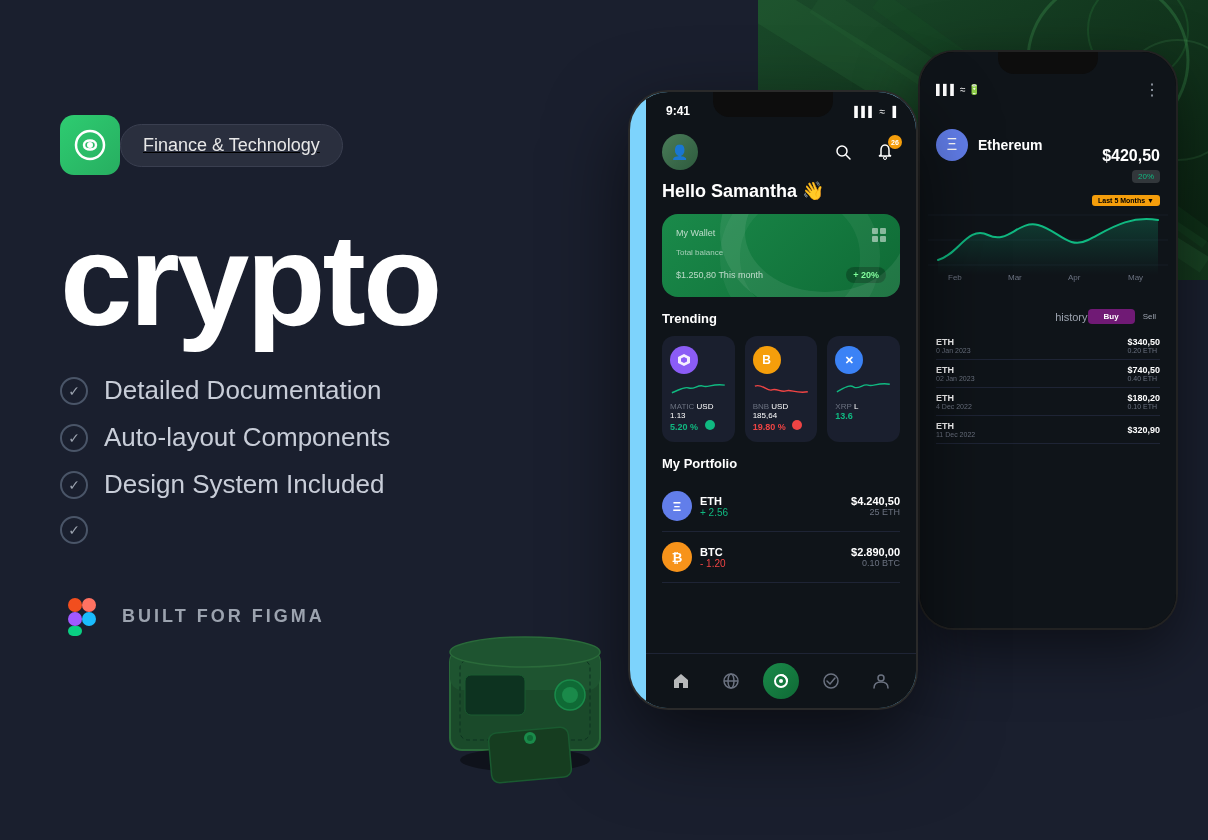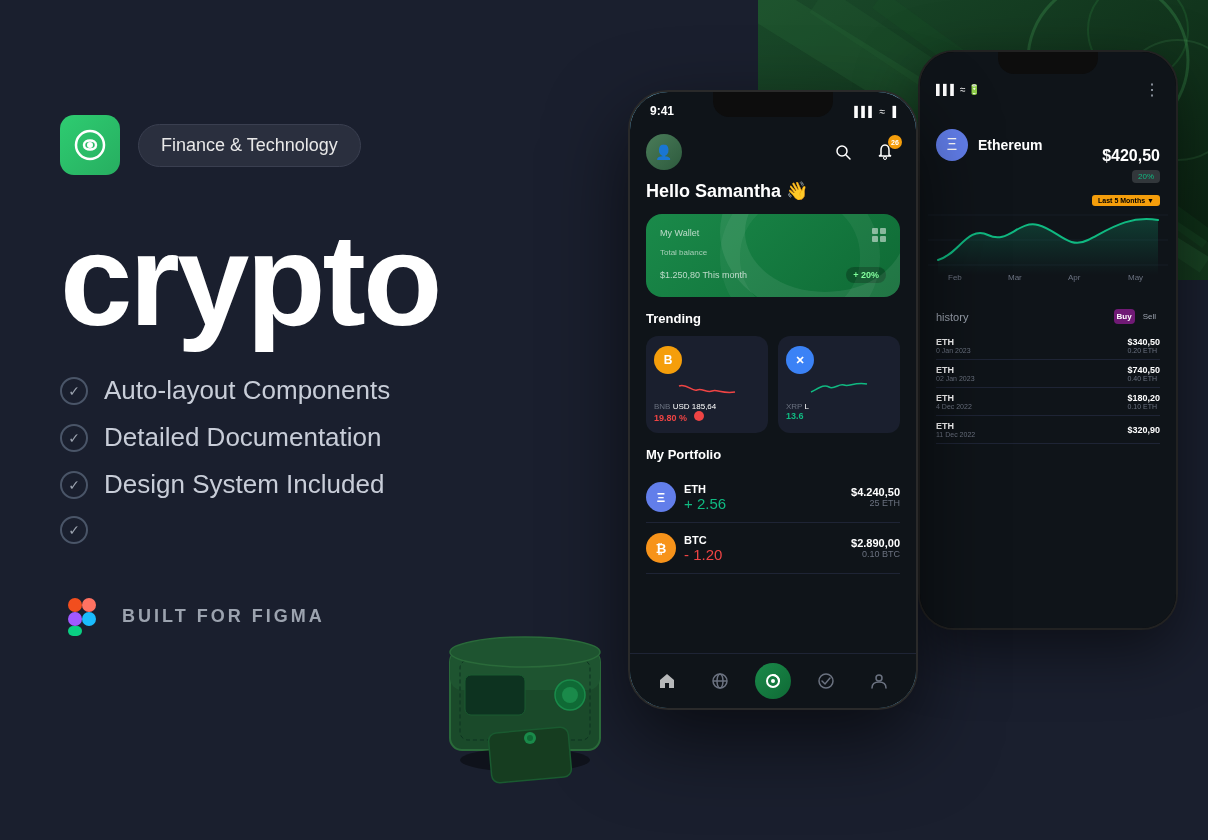--- a/index.html
+++ b/index.html
@@ -24,22 +24,22 @@
       display: flex;
       flex-direction: column;
       justify-content: flex-start;
       padding-top: 115px;
     }
 
     
     .logo-tag-row {
       display: flex;
       align-items: center;
-      gap: 18px;
       margin-bottom: 40px;
+      text-decoration: underline;
     }
 
     .logo-icon {
       width: 60px;
       height: 60px;
       background: linear-gradient(135deg, #2ecc71, #27ae60);
       border-radius: 14px;
       display: flex;
       align-items: center;
       justify-content: center;
@@ -142,20 +142,21 @@
       left: 70px;
       top: 40px;
       width: 290px;
       height: 620px;
       background: #7dd3fc;
       border-radius: 40px;
       border: 2px solid #2a2a2a;
       overflow: hidden;
       box-shadow: 0 30px 80px rgba(0,0,0,0.6);
       z-index: 5;
+      padding-left: 16px;
     }
 
     
     .phone-second {
       position: absolute;
       right: 0;
       top: 0;
       width: 260px;
       height: 580px;
       background: #0a0a0a;
@@ -445,21 +446,21 @@
       font-size: 13px;
     }
 
     .coin-name {
       font-size: 11px;
       font-weight: 700;
       color: #ffffff;
     }
 
     .coin-change {
-      font-size: 15px;
+      font-size: 10px;
     }
 
     .portfolio-right {
       text-align: right;
     }
 
     .portfolio-value {
       font-size: 11px;
       font-weight: 700;
       color: #ffffff;
@@ -505,35 +506,35 @@
       position: relative;
     }
 
     
     .history-section {
       padding: 8px 16px;
     }
 
     .history-header {
       display: flex;
-      justify-content: space-between;
+      justify-content: flex-end;
       align-items: center;
       margin-bottom: 8px;
     }
 
     .history-title {
       font-size: 11px;
       color: #9ca3af;
     }
 
     .buy-btn {
       background: #701a75;
       color: #fff;
       font-size: 8px;
-      padding: 3px 3px;
+      padding: 3px 16px;
       border-radius: 4px;
       font-weight: 700;
     }
 
     .sell-btn {
       color: #9ca3af;
       font-size: 8px;
       padding: 3px 4px;
     }
 
@@ -596,25 +597,25 @@
       </svg>
     </div>
     <div class="tag-badge">Finance &amp; Technology</div>
   </div>
 
   <div class="main-title">crypto</div>
 
   <div class="feature-list">
     <div class="feature-item">
       <div class="check-icon"></div>
-      <span class="feature-text">Auto-layout Components</span>
+      <span class="feature-text">Detailed Documentation</span>
     </div>
     <div class="feature-item">
       <div class="check-icon"></div>
-      <span class="feature-text">Detailed Documentation</span>
+      <span class="feature-text">Auto-layout Components</span>
     </div>
     <div class="feature-item">
       <div class="check-icon"></div>
       <span class="feature-text">Design System Included</span>
     </div>
     <div class="feature-item">
       <div class="check-icon"></div>
     </div>
   </div>
 
@@ -777,20 +778,33 @@
           <div class="wallet-subtitle">Total balance</div>
           <div class="wallet-footer">
             <span class="wallet-month">$1.250,80  This month</span>
             <span class="wallet-pct">+ 20%</span>
           </div>
         </div>
 
         <div class="section-title">Trending</div>
         <div class="trending-row">
 
+          <div class="trending-item">
+            <div class="trending-coin-icon" style="background:#8b5cf6;">
+              <svg width="16" height="16" viewBox="0 0 16 16">
+                  <polygon points="8,2 14,5 14,11 8,14 2,11 2,5" fill="white" opacity="0.9"></polygon>
+                  <polygon points="8,5 11,6.5 11,9.5 8,11 5,9.5 5,6.5" fill="#8b5cf6"></polygon>
+                </svg>
+            </div>
+            <svg class="trending-mini-chart" viewBox="0 0 60 20">
+              <path d="M2,15 C10,12 15,8 20,10 C25,12 30,6 35,8 C40,10 45,5 58,7" stroke="#10b981" stroke-width="1.5" fill="none"></path>
+            </svg>
+            <span class="trending-name">MATIC <span style="color:#fff">USD 1.13</span></span>
+            <span class="trending-pct pct-up">5.20 % <span class="trending-dot" style="background:#10b981;"></span></span>
+          </div>
 
           <div class="trending-item">
             <div class="trending-coin-icon" style="background:#f59e0b;">
               <span style="color:white;font-weight:700;font-size:12px;">B</span>
             </div>
             <svg class="trending-mini-chart" viewBox="0 0 60 20">
               <path d="M2,8 C10,5 15,14 20,12 C25,10 30,15 35,13 C40,11 45,16 58,14" stroke="#ef4444" stroke-width="1.5" fill="none"></path>
             </svg>
             <span class="trending-name">BNB <span style="color:#fff">USD 185,64</span></span>
             <span class="trending-pct pct-down">19.80 % <span class="trending-dot" style="background:#ef4444;"></span></span>

